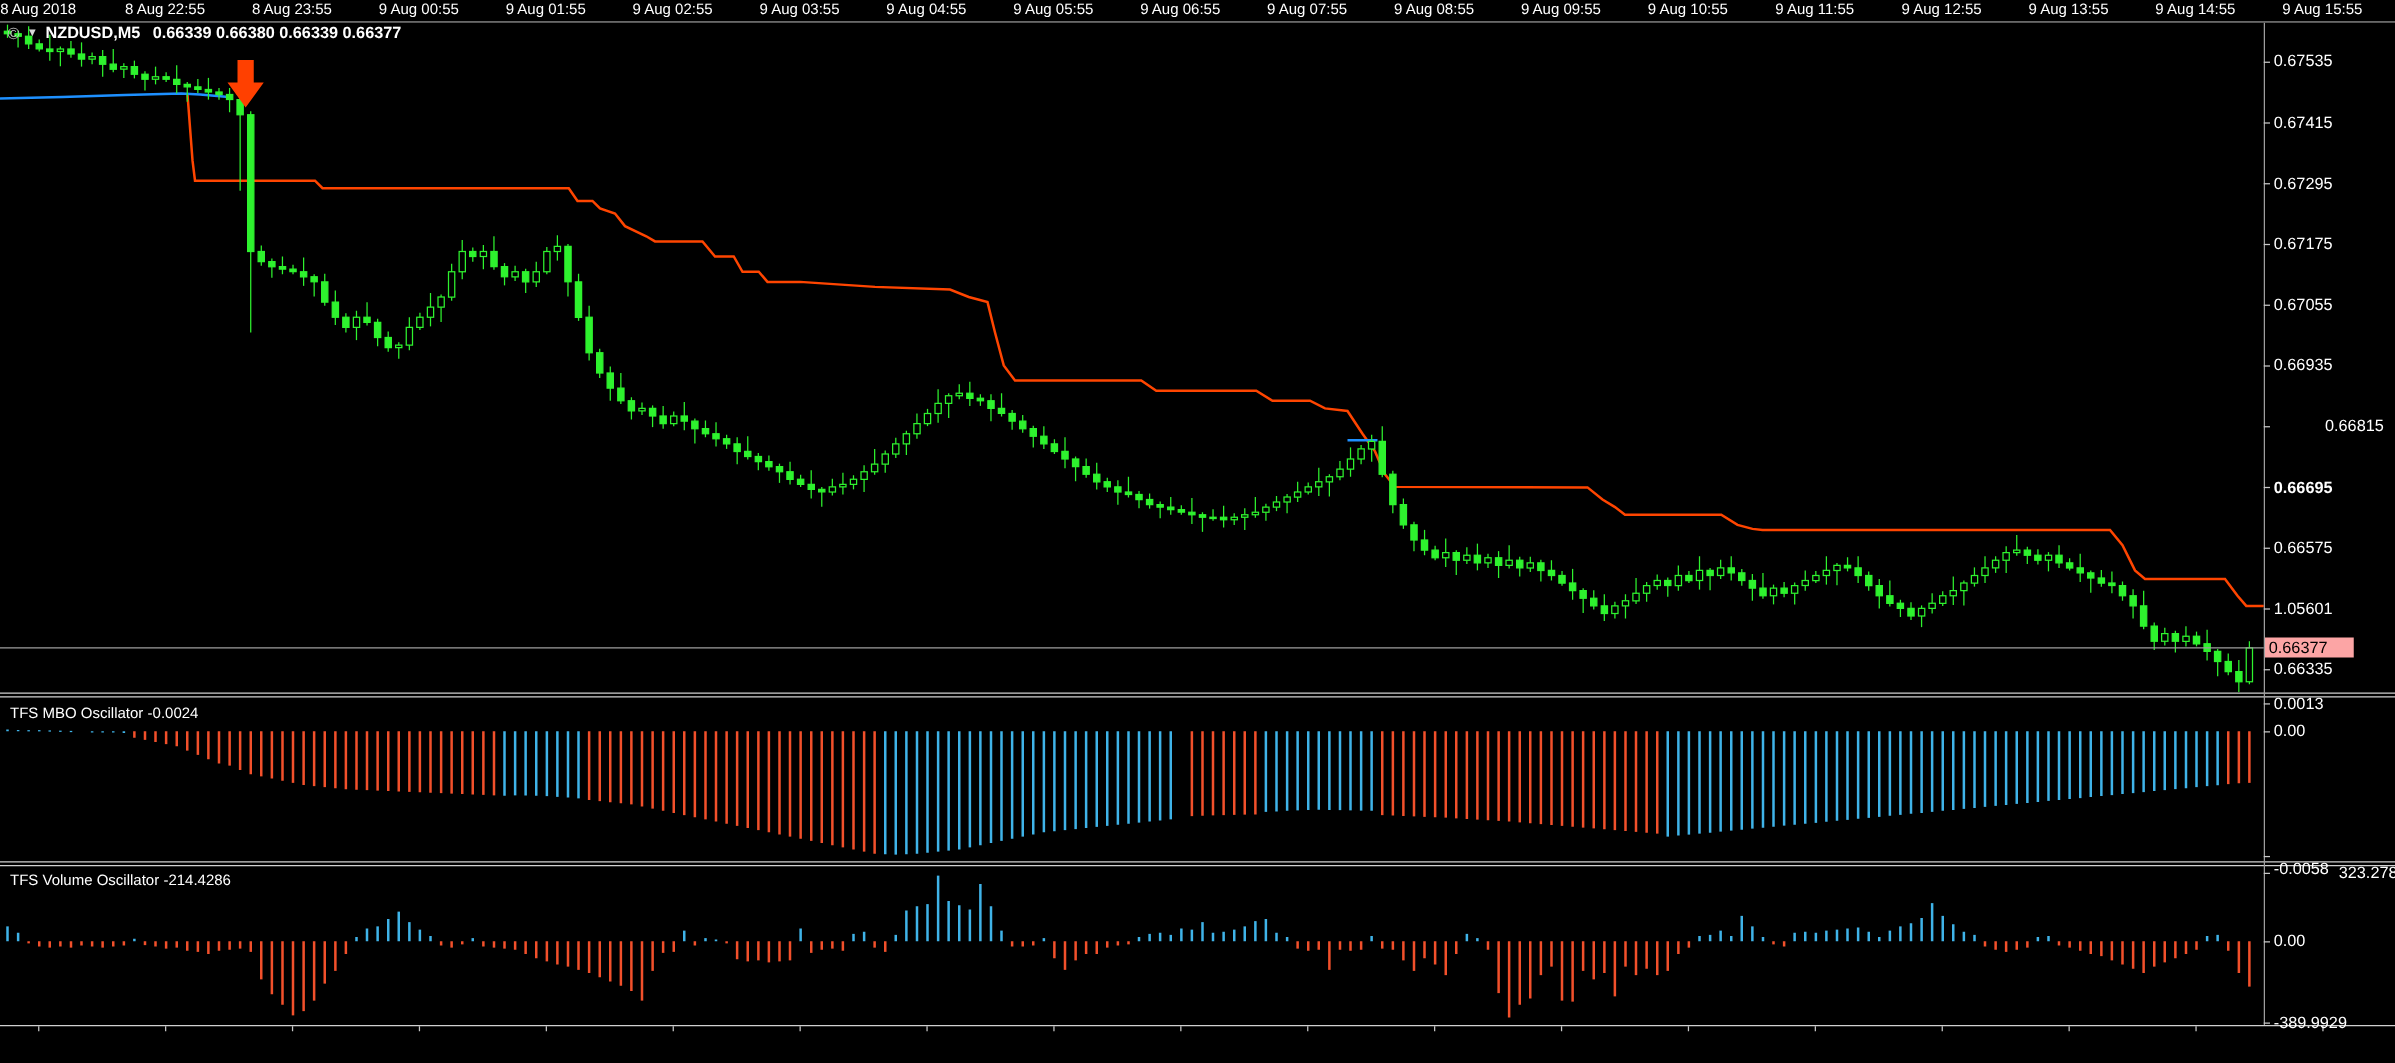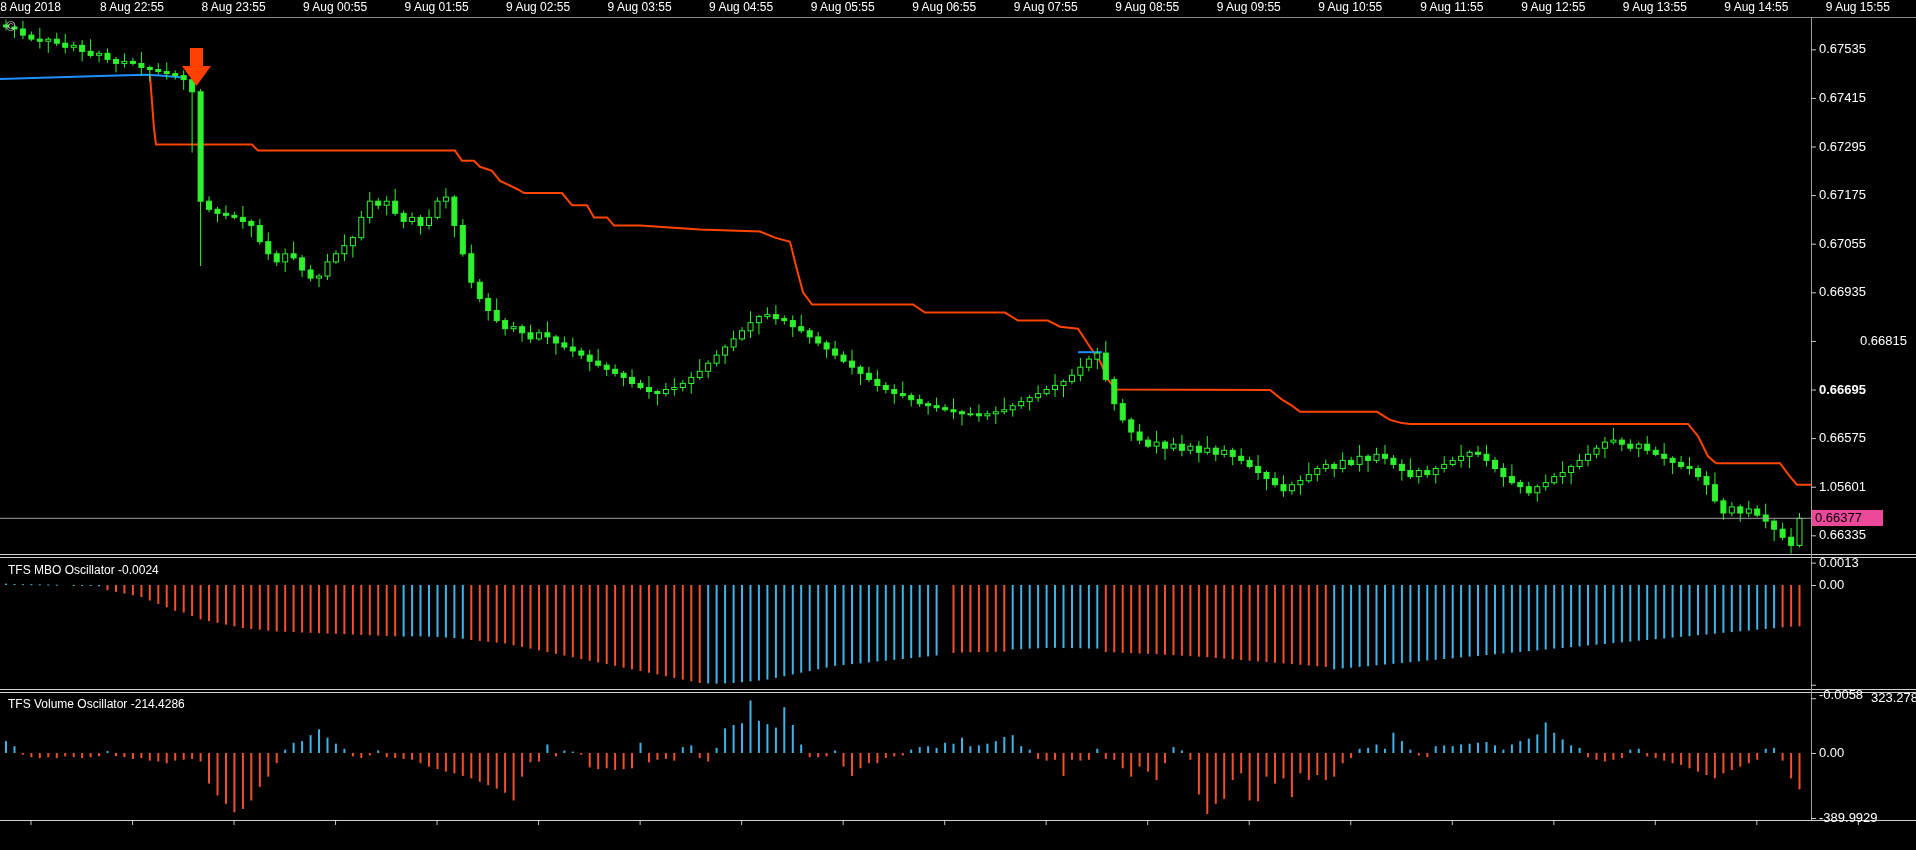--- a/index.html
+++ b/index.html
@@ -9,21 +9,21 @@
   .overlay{position:absolute;pointer-events:none;}
   #titlebar{position:absolute;left:0;top:0;width:1916px;height:17px;background:#000;border-bottom:1px solid #8a8a8a;color:#fff;font-size:13px;font-weight:bold;line-height:17px;white-space:pre;}
   #titlebar .dd{color:#d8d8d8;font-size:9px;margin:0 6px 0 7px;display:inline-block;vertical-align:1px;cursor:pointer;}
   #titlebar .ohlc{margin-left:10px;font-weight:bold;}
   #watermark{position:absolute;left:6px;top:19px;color:#c8c8c8;font-size:13px;}
   .panel-title{position:absolute;left:8px;color:#fff;font-size:12px;white-space:pre;}
   #mbo-title{top:563px;}
   #vol-title{top:697px;}
   .axis-label{position:absolute;color:#fff;font-size:13px;line-height:16px;white-space:nowrap;}
   .time-label{position:absolute;color:#fff;font-size:12px;width:96px;text-align:center;top:829px;white-space:nowrap;}
-  #price-box{position:absolute;left:1812px;width:68px;height:16px;background:#ec4899;color:#000;font-size:13px;line-height:16px;padding-left:3px;}
+  #price-box{position:absolute;left:1812px;width:68px;height:16px;background:#fca5a5;color:#000;font-size:13px;line-height:16px;padding-left:3px;}
   #labels{position:absolute;left:0;top:0;width:1916px;height:850px;pointer-events:none;}
 </style>
 </head>
 <body>
 
 <div id="app">
   <svg id="plot" width="1916" height="850">
       <rect x="0" y="0" width="1916" height="850" fill="#000000"></rect>
       <polyline points="150,75.6 154,128.3 156,144.5 252,144.5 258,150.6 455,150.6 462,160.7 474,160.7 480,166.8 492,170.8 500,180.9 517,189.0 524,193.1 562,193.1 572,205.2 587,205.2 594,217.4 607,217.4 614,225.5 640,225.5 700,229.5 760,231.6 775,237.6 790,241.7 796,266.0 803,292.3 812,304.4 913,304.4 925,312.6 1005,312.6 1018,320.6 1048,320.6 1060,326.7 1078,328.8 1090,347.0 1100,361.1 1108,379.4 1116,389.5 1270,389.9 1282,399.6 1292,405.7 1300,411.8 1377,411.8 1390,419.9 1402,423.1 1410,423.9 1688,423.9 1698,436.1 1708,456.3 1716,463.2 1780,463.2 1790,476.6 1797,484.7 1811,484.7" fill="none" stroke="#ff4500" stroke-width="2"></polyline>
       <polyline points="0,78.9 50,77.6 100,76.0 145,74.8 160,75.6 183,77.6" fill="none" stroke="#1e90ff" stroke-width="2"></polyline>
@@ -918,20 +918,23 @@
       <line x1="1147.72" y1="821" x2="1147.72" y2="825" stroke="#c8c8c8" stroke-width="1"></line>
       <line x1="1249.24" y1="821" x2="1249.24" y2="825" stroke="#c8c8c8" stroke-width="1"></line>
       <line x1="1350.76" y1="821" x2="1350.76" y2="825" stroke="#c8c8c8" stroke-width="1"></line>
       <line x1="1452.28" y1="821" x2="1452.28" y2="825" stroke="#c8c8c8" stroke-width="1"></line>
       <line x1="1553.8" y1="821" x2="1553.8" y2="825" stroke="#c8c8c8" stroke-width="1"></line>
       <line x1="1655.32" y1="821" x2="1655.32" y2="825" stroke="#c8c8c8" stroke-width="1"></line>
       <line x1="1756.84" y1="821" x2="1756.84" y2="825" stroke="#c8c8c8" stroke-width="1"></line>
       <line x1="1858.36" y1="821" x2="1858.36" y2="825" stroke="#c8c8c8" stroke-width="1"></line>
     </svg>
 
+  <div id="titlebar">
+    <span class="dd">▼</span><span>NZDUSD,M5</span><span class="ohlc">0.66339 0.66380 0.66339 0.66377</span>
+  </div>
 
   <div id="watermark" class="overlay">©</div>
 
   <div id="mbo-title" class="panel-title"><span>TFS MBO Oscillator</span> <span>-0.0024</span></div>
   <div id="vol-title" class="panel-title"><span>TFS Volume Oscillator</span> <span>-214.4286</span></div>
 
   <div id="labels">
       <div class="axis-label" style="left: 1819px; top: 41.3px;">0.67535</div>
       <div class="axis-label" style="left: 1819px; top: 89.9px;">0.67415</div>
       <div class="axis-label" style="left: 1819px; top: 138.5px;">0.67295</div>

